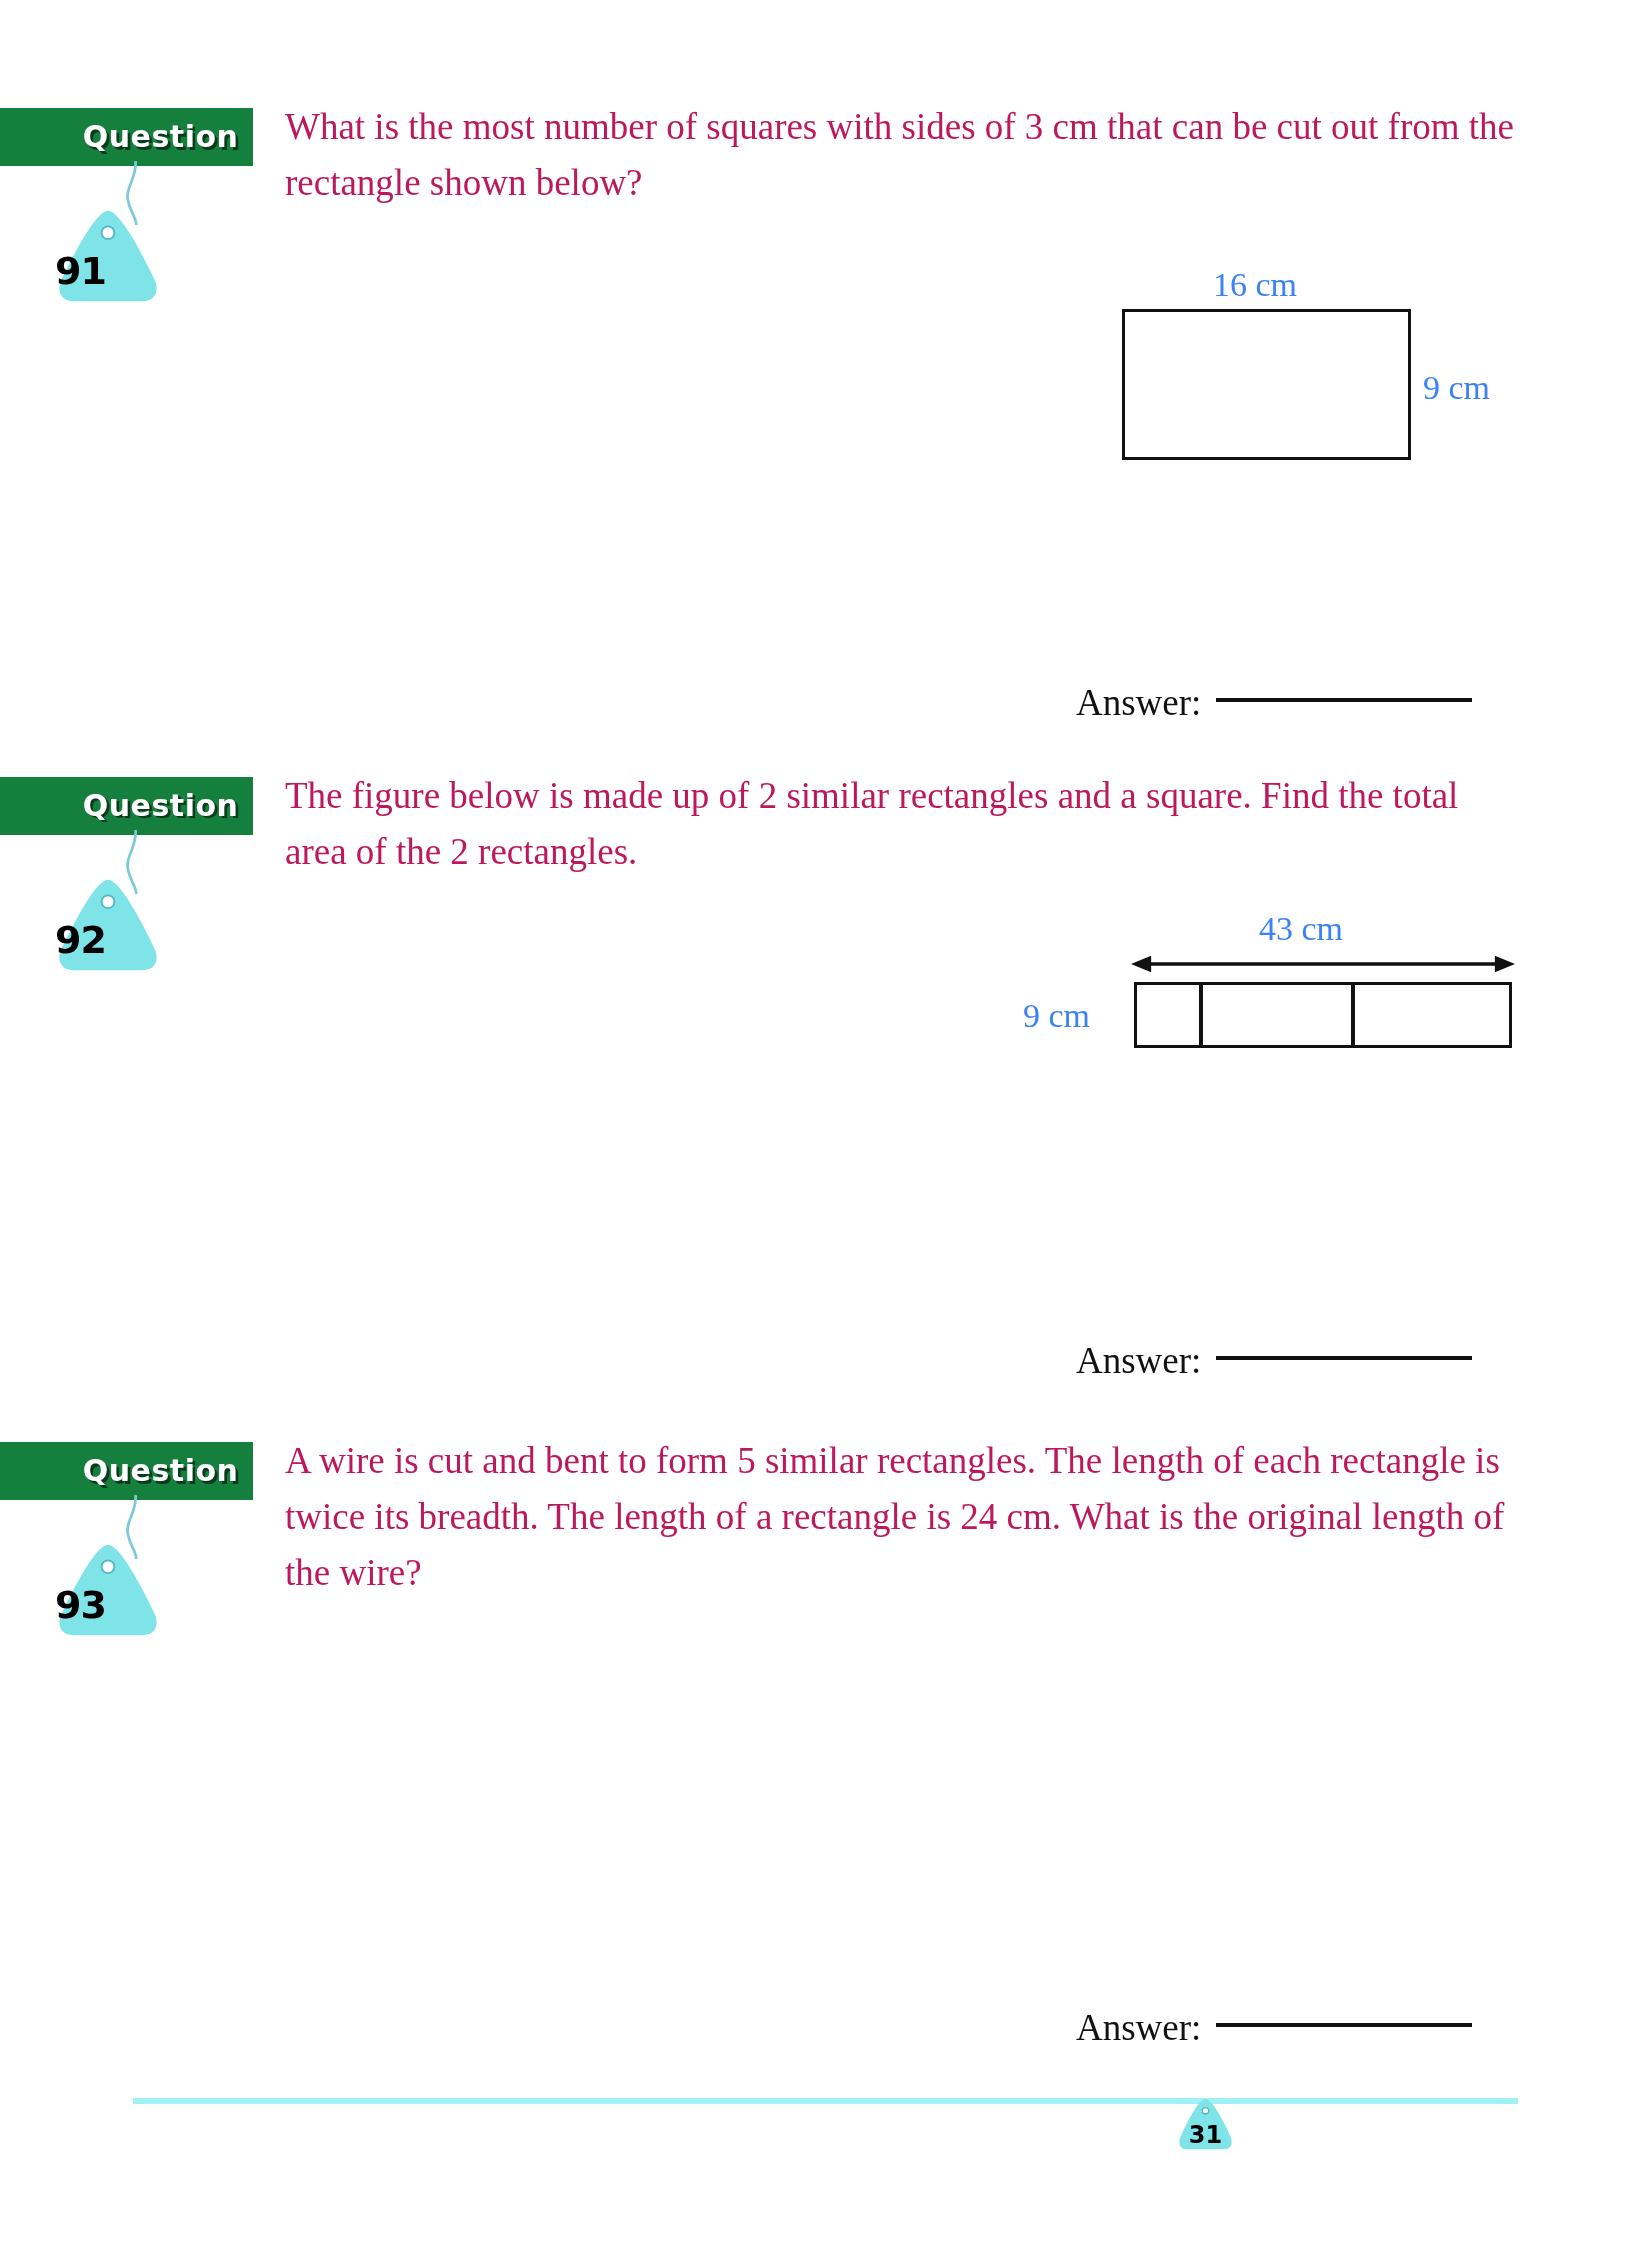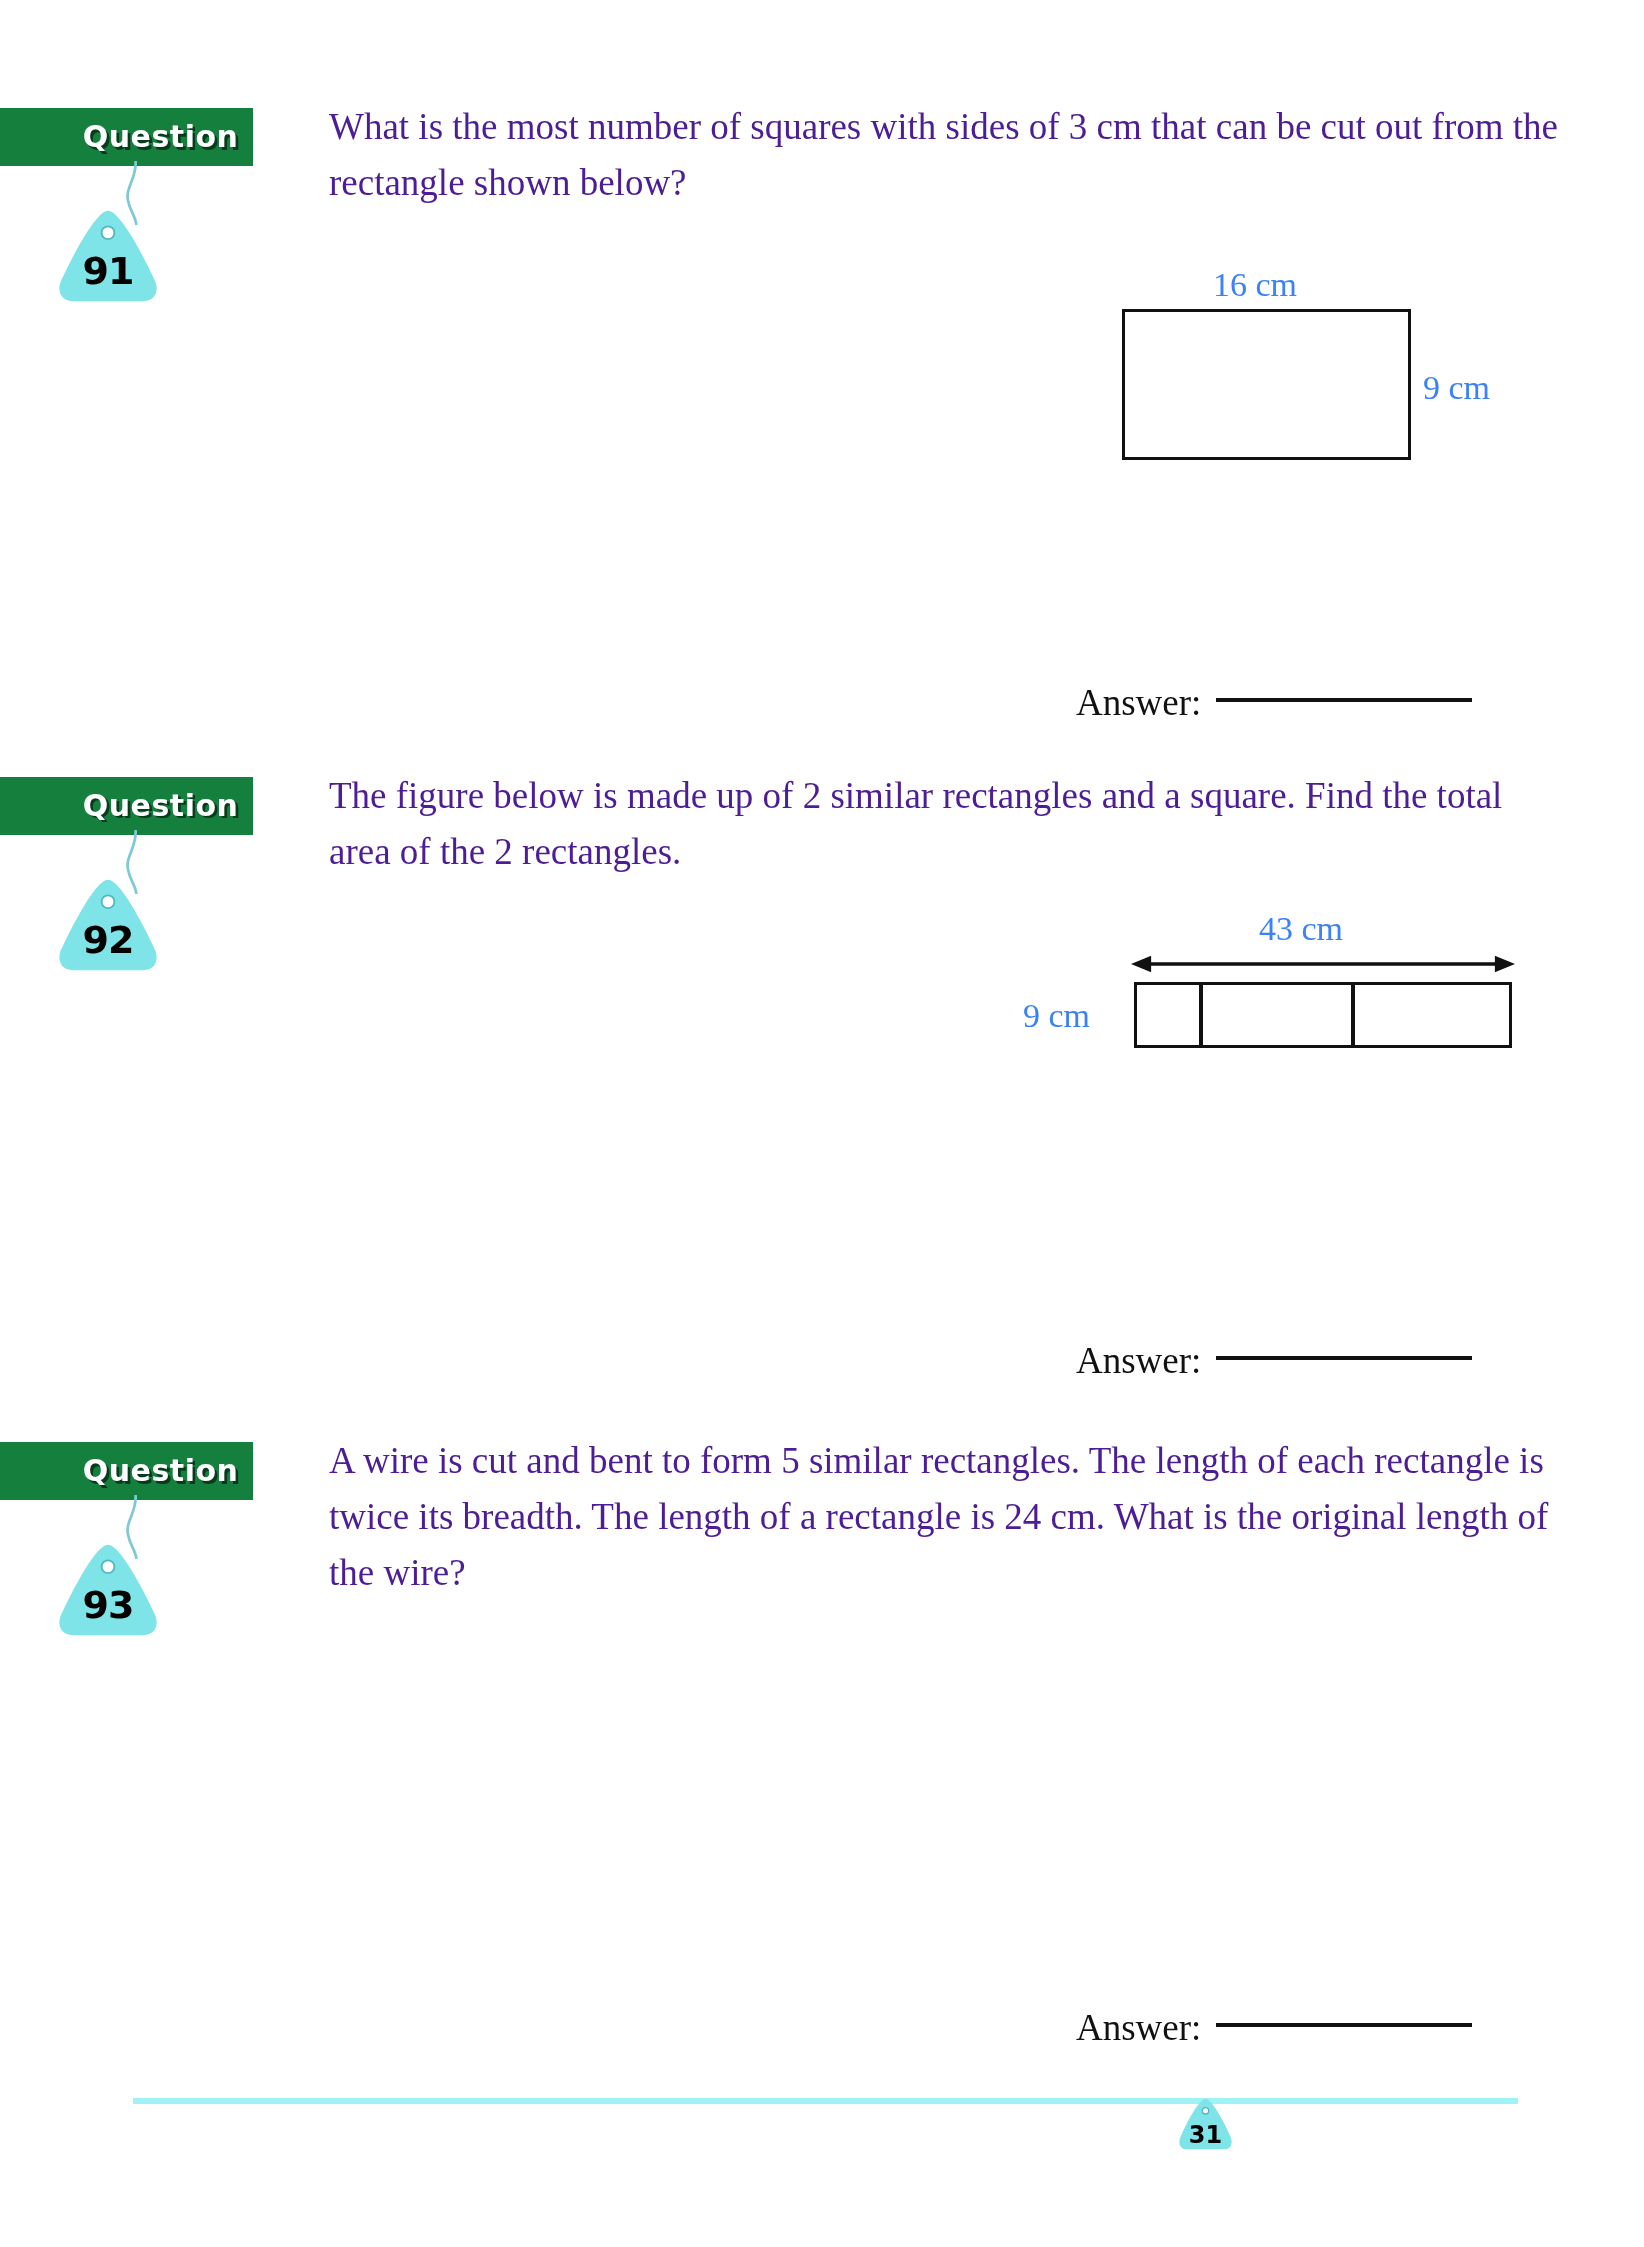--- a/index.html
+++ b/index.html
@@ -56,38 +56,37 @@
   .tag {
     position: absolute;
     width: 106px;
     height: 95px;
   }
   .tag-num {
     position: absolute;
     left: 0;
     width: 106px;
     top: 40px;
-    text-align: center;
+    text-align: left;
     font-family: "DejaVu Sans", sans-serif;
     font-weight: bold;
     font-size: 38px;
     color: #000000;
     letter-spacing: -0.9px;
   }
 
   
   .qtext {
     position: absolute;
     left: 285px;
     width: 1243px;
     font-size: 37px;
     line-height: 56px;
-    color: #4c1d95;
+    color: #be185d;
     text-align: left;
-    margin-left: 44px;
   }
 
   
   .answer {
     position: absolute;
     display: flex;
     align-items: center;
     gap: 14.6px;
   }
   .answer-label {

